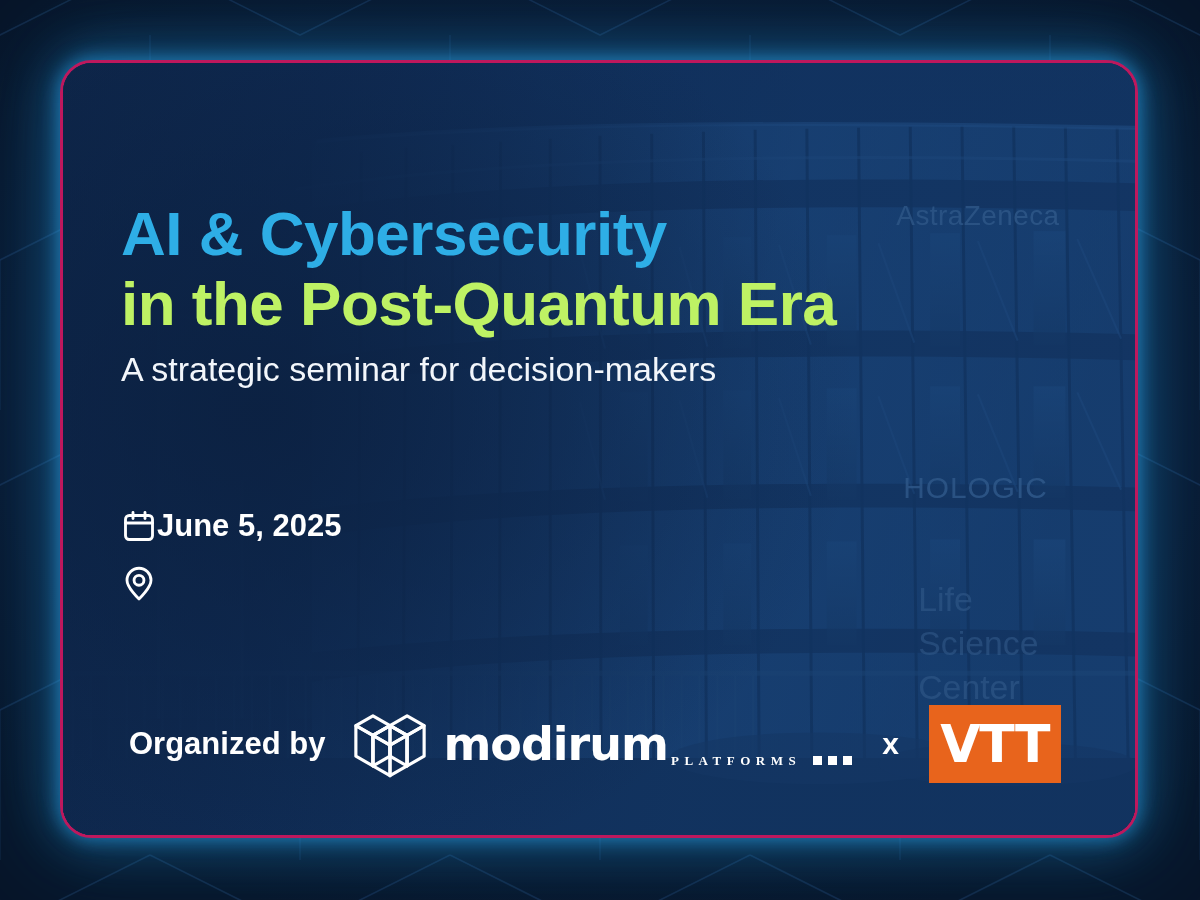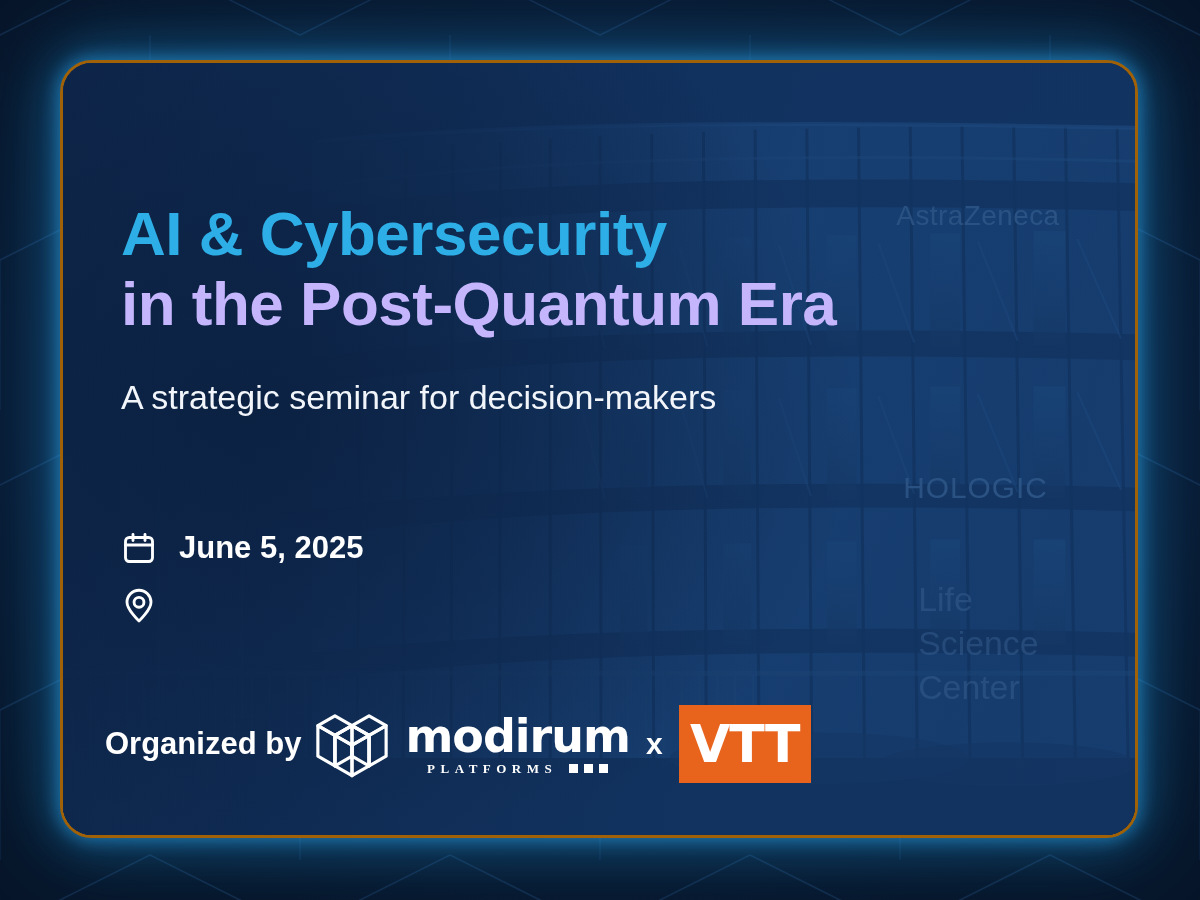--- a/index.html
+++ b/index.html
@@ -19,21 +19,21 @@
     overflow:hidden;
   }
   #bg-lattice { position:absolute; inset:0; opacity:.55; }
 
   
   #card {
     position:absolute;
     left:60px; top:60px;
     width:1078px; height:778px;
     border-radius:32px;
-    border:3px solid #a16207;
+    border:3px solid #be185d;
     overflow:hidden;
     box-shadow:
       0 0 18px 2px rgba(41,168,242,.55),
       0 0 48px 10px rgba(41,168,242,.28),
       0 0 90px 24px rgba(41,168,242,.14);
     background:#14325c;
   }
 
   
   .photo { position:absolute; inset:0; overflow:hidden; }
@@ -54,43 +54,43 @@
     position:absolute; inset:0;
     background:radial-gradient(ellipse 80% 90% at 18% 45%, rgba(11,32,64,.85) 0%, rgba(11,32,64,0) 70%);
   }
 
   
   #content { position:absolute; inset:0; padding:0 58px; }
 
   #headline { position:absolute; left:58px; top:138px; }
   .h-line { font-weight:bold; letter-spacing:-.5px; line-height:1.06; }
   #headline-accent { font-size:62px; color:#2eaee6; }
-  #headline-main   { font-size:62px; color:#c4b5fd; margin-top:4px; }
+  #headline-main   { font-size:62px; color:#bef264; margin-top:4px; }
 
   #subtitle {
-    position:absolute; left:58px; top:312px;
+    position:absolute; left:58px; top:284px;
     font-size:34px; line-height:1.33; color:#f2f6fb; font-weight:400;
   }
   #subtitle div { white-space:nowrap; }
 
   #meta { position:absolute; left:58px; top:445px; }
-  .meta-row { display:flex; align-items:flex-end; gap:22px; height:58px; }
+  .meta-row { display:flex; align-items:flex-start; height:58px; }
   .meta-icon { width:36px; height:36px; flex:none; display:block; }
   .meta-text { font-size:31px; font-weight:bold; color:#ffffff; white-space:nowrap; }
 
   
   #footer {
-    position:absolute; left:42px; bottom:52px;
-    display:flex; align-items:center; gap:12px;
+    position:absolute; left:66px; bottom:52px;
+    display:flex; align-items:center; gap:26px;
   }
   #organized-by { font-size:31px; font-weight:bold; color:#ffffff; white-space:nowrap; }
 
   #modirum-logo { display:flex; align-items:center; gap:14px; }
   #modirum-mark { width:78px; height:78px; display:block; }
-  #modirum-word { display:flex; flex-direction:column; align-items:center; gap:3px; }
+  #modirum-word { display:flex; align-items:flex-end; gap:3px; }
   #modirum-name {
     font-size:46px; font-weight:bold; color:#fff; letter-spacing:-1px;
     line-height:1; font-family:"DejaVu Sans", sans-serif;
   }
   #modirum-sub-row { display:flex; align-items:center; gap:12px;font-family:Liberation Serif, serif; }
   #modirum-sub {
     font-size:13px; color:#fff; letter-spacing:5.5px; font-weight:bold; line-height:1;
   }
   .sq { width:9px; height:9px; background:#fff; display:block; }
   #sq-group { display:flex; gap:6px; align-items:center; }

